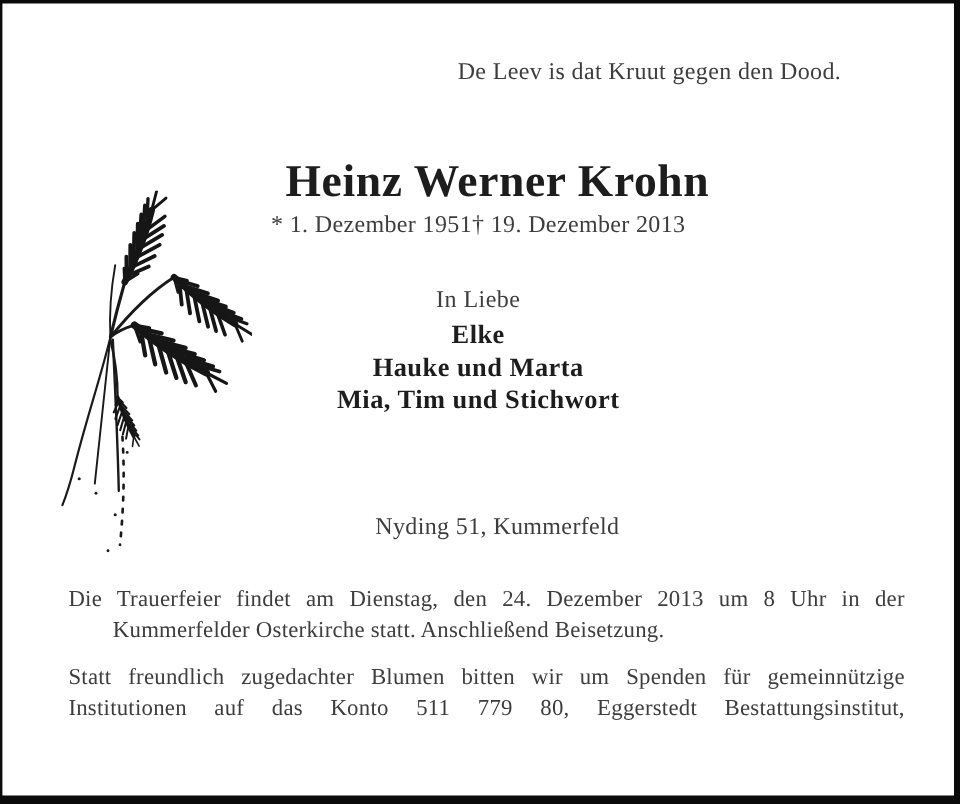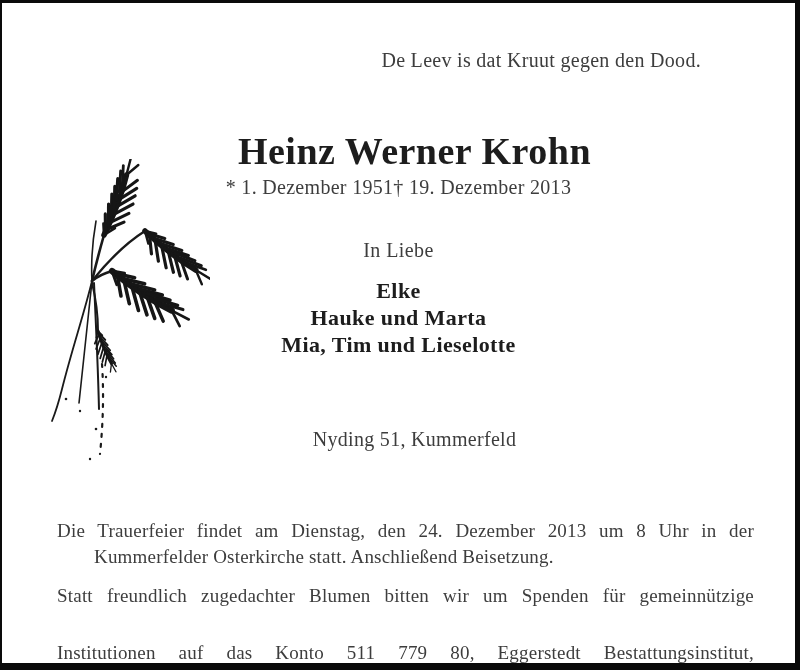--- a/index.html
+++ b/index.html
@@ -57,21 +57,21 @@
   .mourners {
     position: absolute;
     top: 236px;
     left: 0;
     width: 100%;
     text-align: center;
   }
   .dedication {
     font-size: 20px;
     letter-spacing: 0.4px;
-    margin-bottom: 15px;
+    margin-bottom: 3px;
   }
   .mourner {
     font-size: 22px;
     font-weight: bold;
     line-height: 27px;
     letter-spacing: 0.4px;
     color: var(--emphasis, #1d1d1d);
   }
   .address {
     position: absolute;
@@ -91,21 +91,20 @@
     color: var(--text, #3d3d3d);
   }
   .notice .line {
     height: 25.5px;
     line-height: 25.5px;
     overflow: hidden;
   }
   .notice .line.j {
     text-align: justify;
     text-align-last: justify;
-    margin-top: 31px;
   }
   .notice .line.j::after {
     content: "";
     display: inline-block;
     width: 100%;
   }
   .notice .line.last {
     text-align: left;
     white-space: pre-wrap;
     margin-left: 37px;
@@ -176,21 +175,21 @@
         <circle cx="60" cy="218" r="1.2"></circle>
         <circle cx="44" cy="300" r="1.2"></circle>
       </g>
     </svg>
   </div>
 
   <div class="mourners">
     <div class="dedication">In Liebe</div>
     <div class="mourner">Elke</div>
     <div class="mourner">Hauke und Marta</div>
-    <div class="mourner">Mia, Tim und Lieselotte</div>
+    <div class="mourner">Mia, Tim und Stichwort</div>
   </div>
 
   <div class="address">Nyding 51, Kummerfeld</div>
 
   <div class="notice" id="funeral-notice">
     <div class="line j">Die Trauerfeier findet am Dienstag, den 24. Dezember 2013 um 8 Uhr in der</div>
     <div class="line last">Kummerfelder Osterkirche statt. Anschließend Beisetzung.</div>
   </div>
 
   <div class="notice" id="donation-notice">

